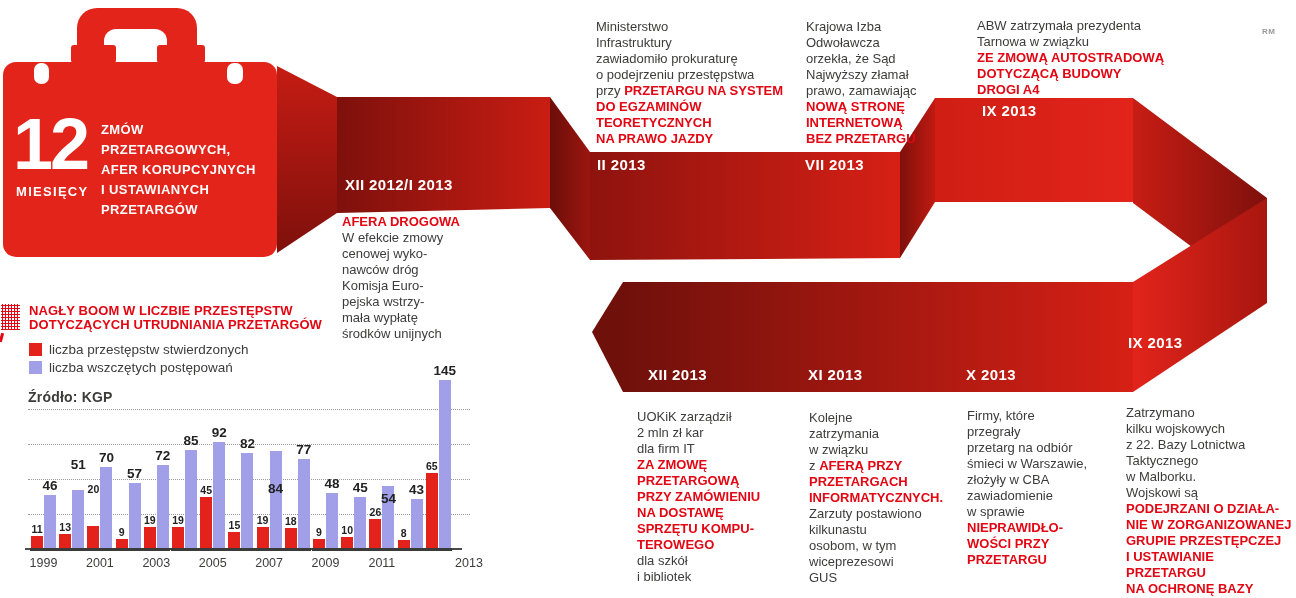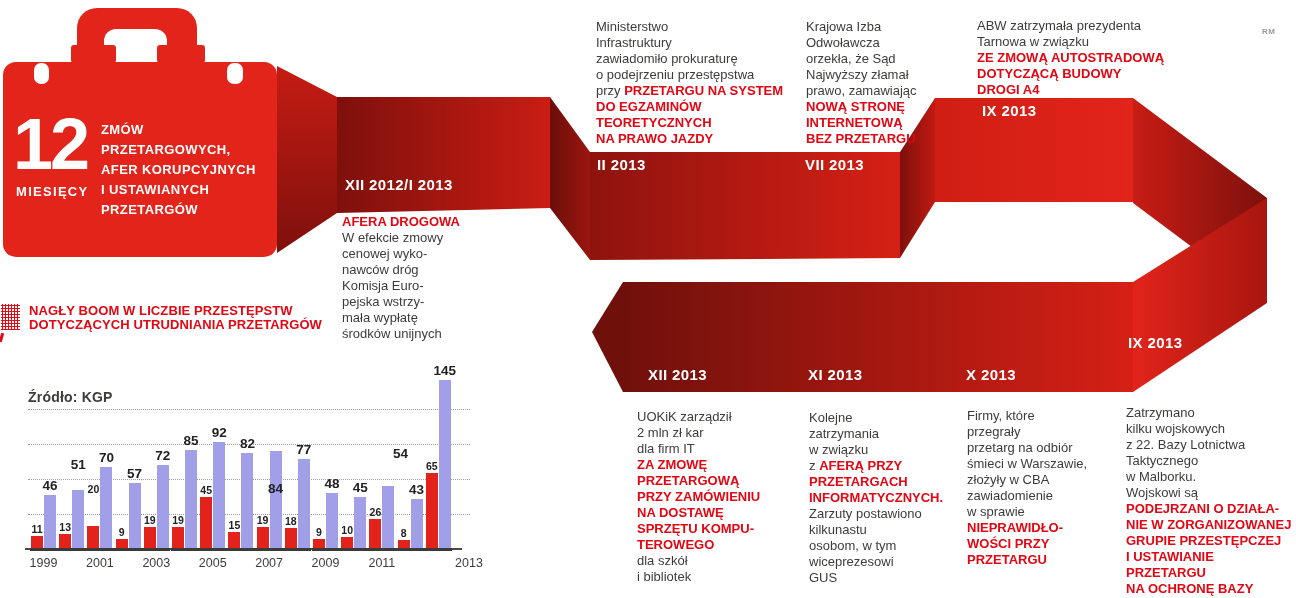--- a/index.html
+++ b/index.html
@@ -129,20 +129,30 @@
   <div class="abs badge-title">ZMÓW
 PRZETARGOWYCH,
 AFER KORUPCYJNYCH
 I USTAWIANYCH
 PRZETARGÓW</div>
 
   <div class="abs dots-icon"></div>
   <div class="abs dots-tick"></div>
   <div class="abs section-heading">NAGŁY BOOM W LICZBIE PRZESTĘPSTW
 DOTYCZĄCYCH UTRUDNIANIA PRZETARGÓW</div>
+  <div class="abs legend">
+      <div class="legend-row">
+        <span class="legend-swatch" style="background: rgb(227, 34, 27);"></span>
+        <span>liczba przestępstw stwierdzonych</span>
+      </div>
+      <div class="legend-row">
+        <span class="legend-swatch" style="background: rgb(161, 159, 232);"></span>
+        <span>liczba wszczętych postępowań</span>
+      </div>
+    </div>
   <div class="abs source">Źródło: KGP</div>
   <div class="abs chart-layer">
       <div class="gridline" style="top: 514px;"></div>
       <div class="gridline" style="top: 479.1px;"></div>
       <div class="gridline" style="top: 444.1px;"></div>
       <div class="gridline" style="top: 409.1px;"></div>
       <div class="baseline"></div>
       <div class="bar" style="left: 31px; top: 536.179px; height: 12.8205px; background: rgb(227, 34, 27);"></div>
       <div class="bar" style="left: 44px; top: 495.387px; height: 53.613px; background: rgb(161, 159, 232);"></div>
       <div class="val-label-small" style="left: 37px; top: 523.179px;">11</div>
@@ -199,21 +209,21 @@
       <div class="val-label" style="left: 332px; top: 476.056px;">48</div>
       <div class="base-seg" style="left: 311.5px; top: 548px;"></div>
       <div class="bar" style="left: 341.2px; top: 537.345px; height: 11.655px; background: rgb(227, 34, 27);"></div>
       <div class="bar" style="left: 354.2px; top: 496.553px; height: 52.4475px; background: rgb(161, 159, 232);"></div>
       <div class="val-label-small" style="left: 347.2px; top: 524.345px;">10</div>
       <div class="val-label" style="left: 360.2px; top: 479.553px;">45</div>
       <div class="base-seg" style="left: 339.7px; top: 548px;"></div>
       <div class="bar" style="left: 369.4px; top: 518.697px; height: 30.303px; background: rgb(227, 34, 27);"></div>
       <div class="bar" style="left: 382.4px; top: 486.063px; height: 62.937px; background: rgb(161, 159, 232);"></div>
       <div class="val-label-small" style="left: 375.4px; top: 505.697px;">26</div>
-      <div class="val-label" style="left: 388.4px; top: 446px; margin-left: 12px;">54</div>
+      <div class="val-label" style="left: 388.4px; top: 491px;">54</div>
       <div class="base-seg" style="left: 367.9px; top: 548px;"></div>
       <div class="bar" style="left: 397.6px; top: 539.676px; height: 9.324px; background: rgb(227, 34, 27);"></div>
       <div class="bar" style="left: 410.6px; top: 498.884px; height: 50.1165px; background: rgb(161, 159, 232);"></div>
       <div class="val-label-small" style="left: 403.6px; top: 526.676px;">8</div>
       <div class="val-label" style="left: 416.6px; top: 481.884px;">43</div>
       <div class="base-seg" style="left: 396.1px; top: 548px;"></div>
       <div class="bar" style="left: 425.8px; top: 473.243px; height: 75.7575px; background: rgb(227, 34, 27);"></div>
       <div class="bar" style="left: 438.8px; top: 380.002px; height: 168.998px; background: rgb(161, 159, 232);"></div>
       <div class="val-label-small" style="left: 431.8px; top: 460.243px;">65</div>
       <div class="val-label" style="left: 444.8px; top: 363.002px;">145</div>

